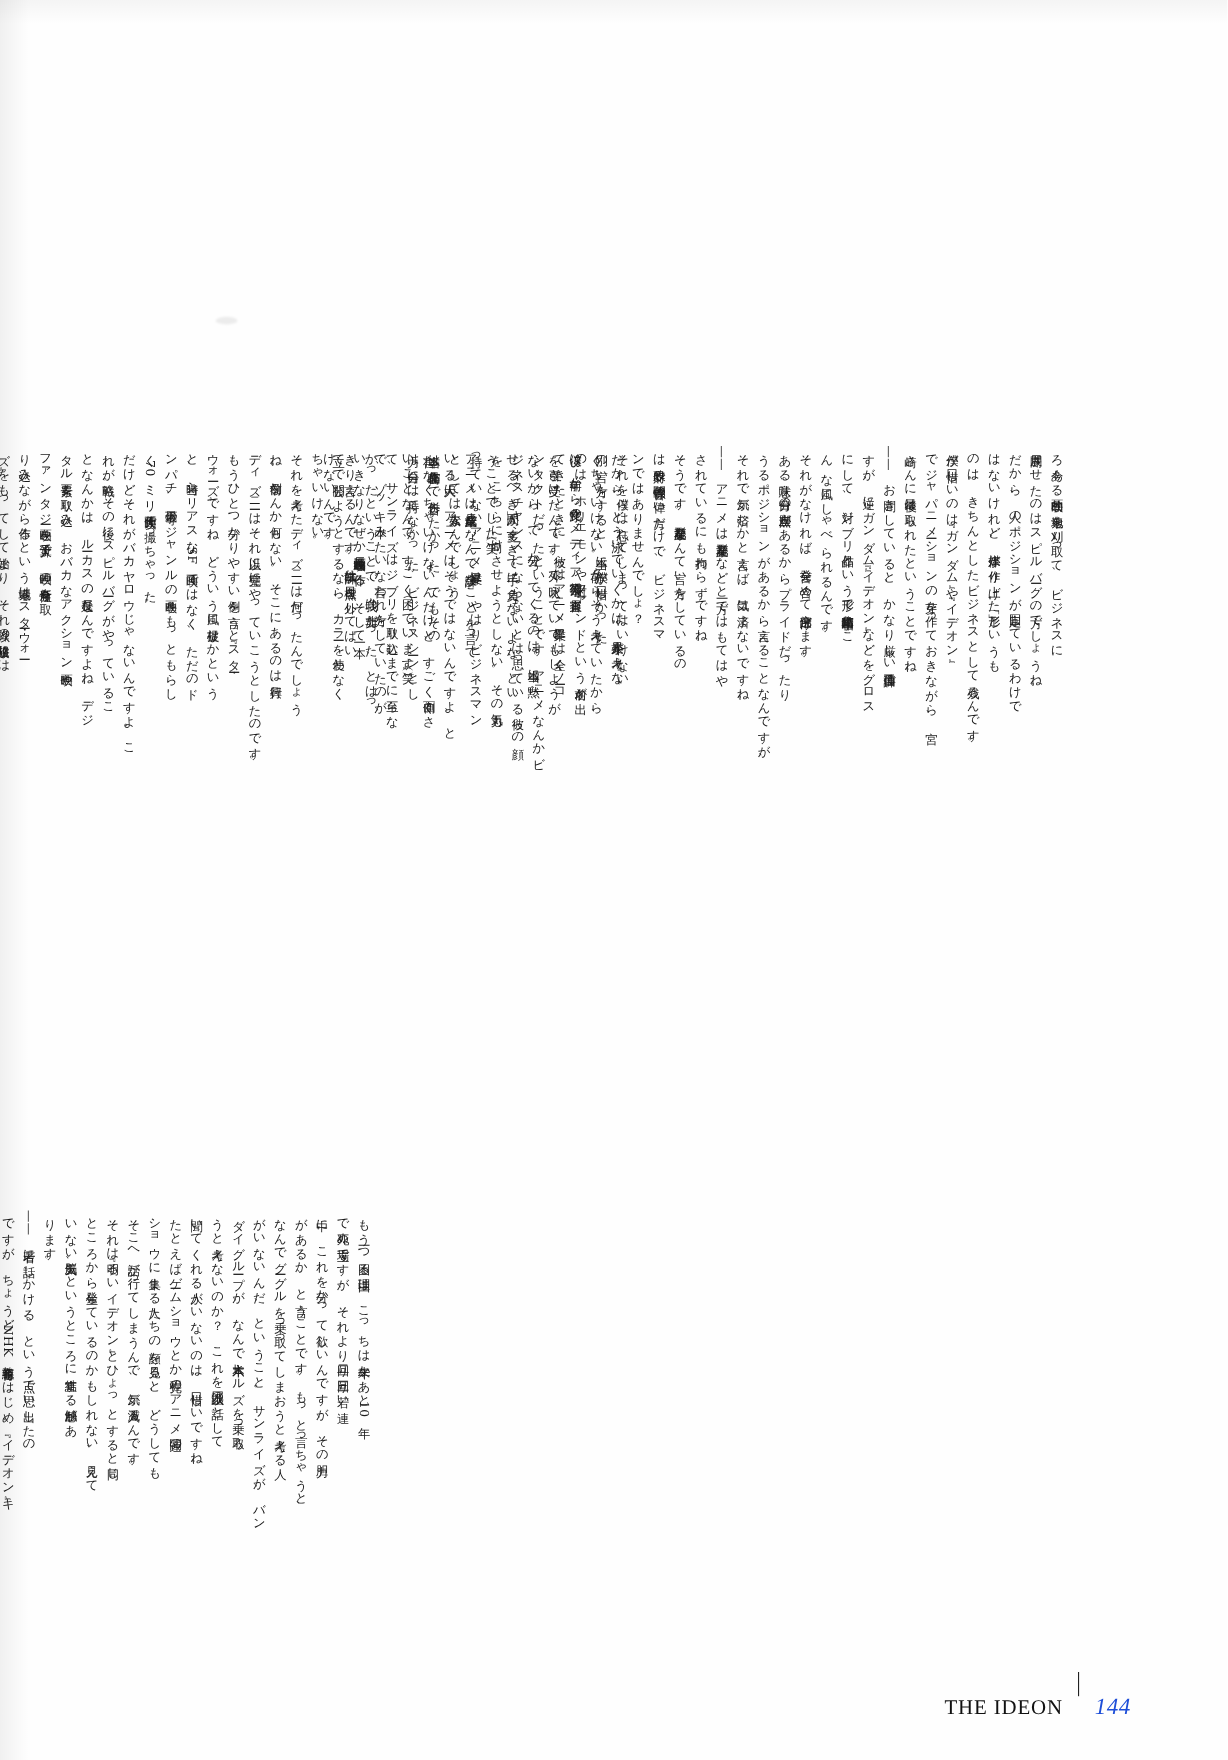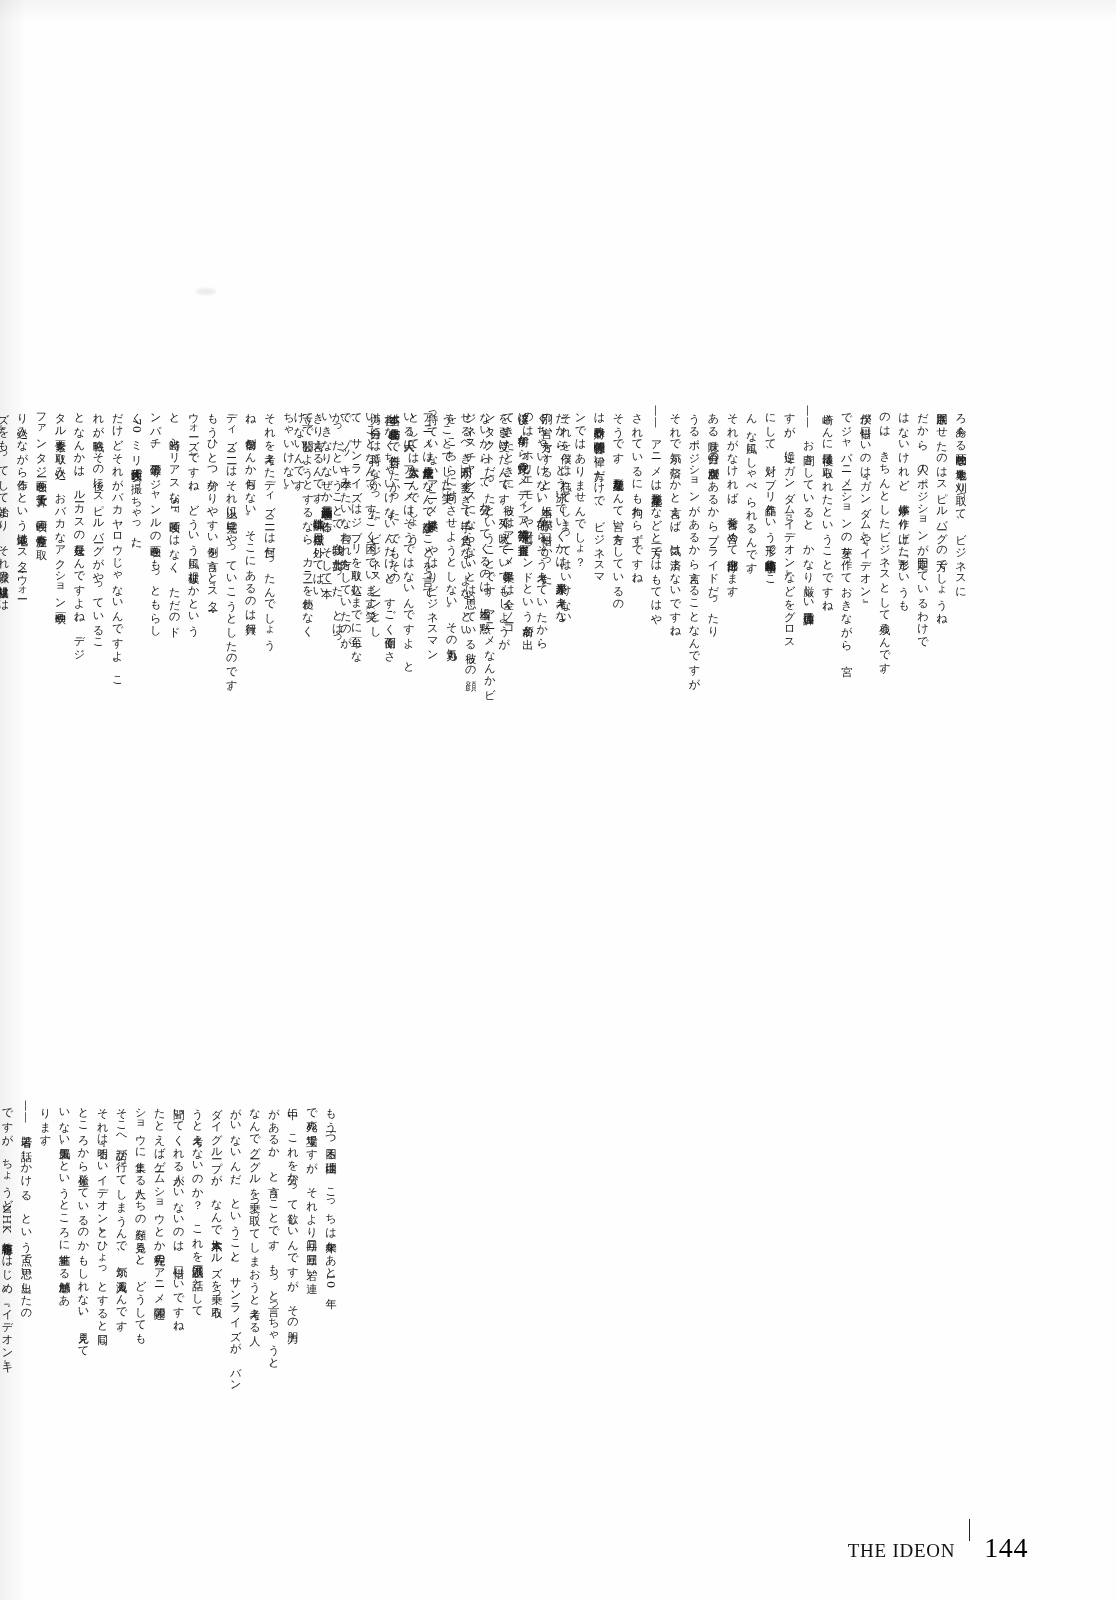--- a/index.html
+++ b/index.html
@@ -102,23 +102,24 @@
     margin-top: 44px;
   }
   .footer-rule {
     width: 1px;
     height: 22px;
     background: #222;
     align-self: center;
   }
   .footer-page {
     font-family: "Liberation Serif", "DejaVu Serif", serif;
-    font-size: 28px;
-    color: #000000;
+    font-size: 21px;
+    color: #1d4ed8;
     letter-spacing: 0.02em;
+    font-style: italic;
   }
   .edge-shadow {
     position: absolute;
     top: 0;
     bottom: 0;
     left: 0;
     width: 26px;
     background: linear-gradient(to right, rgba(0,0,0,0.055), rgba(0,0,0,0));
     pointer-events: none;
   }

